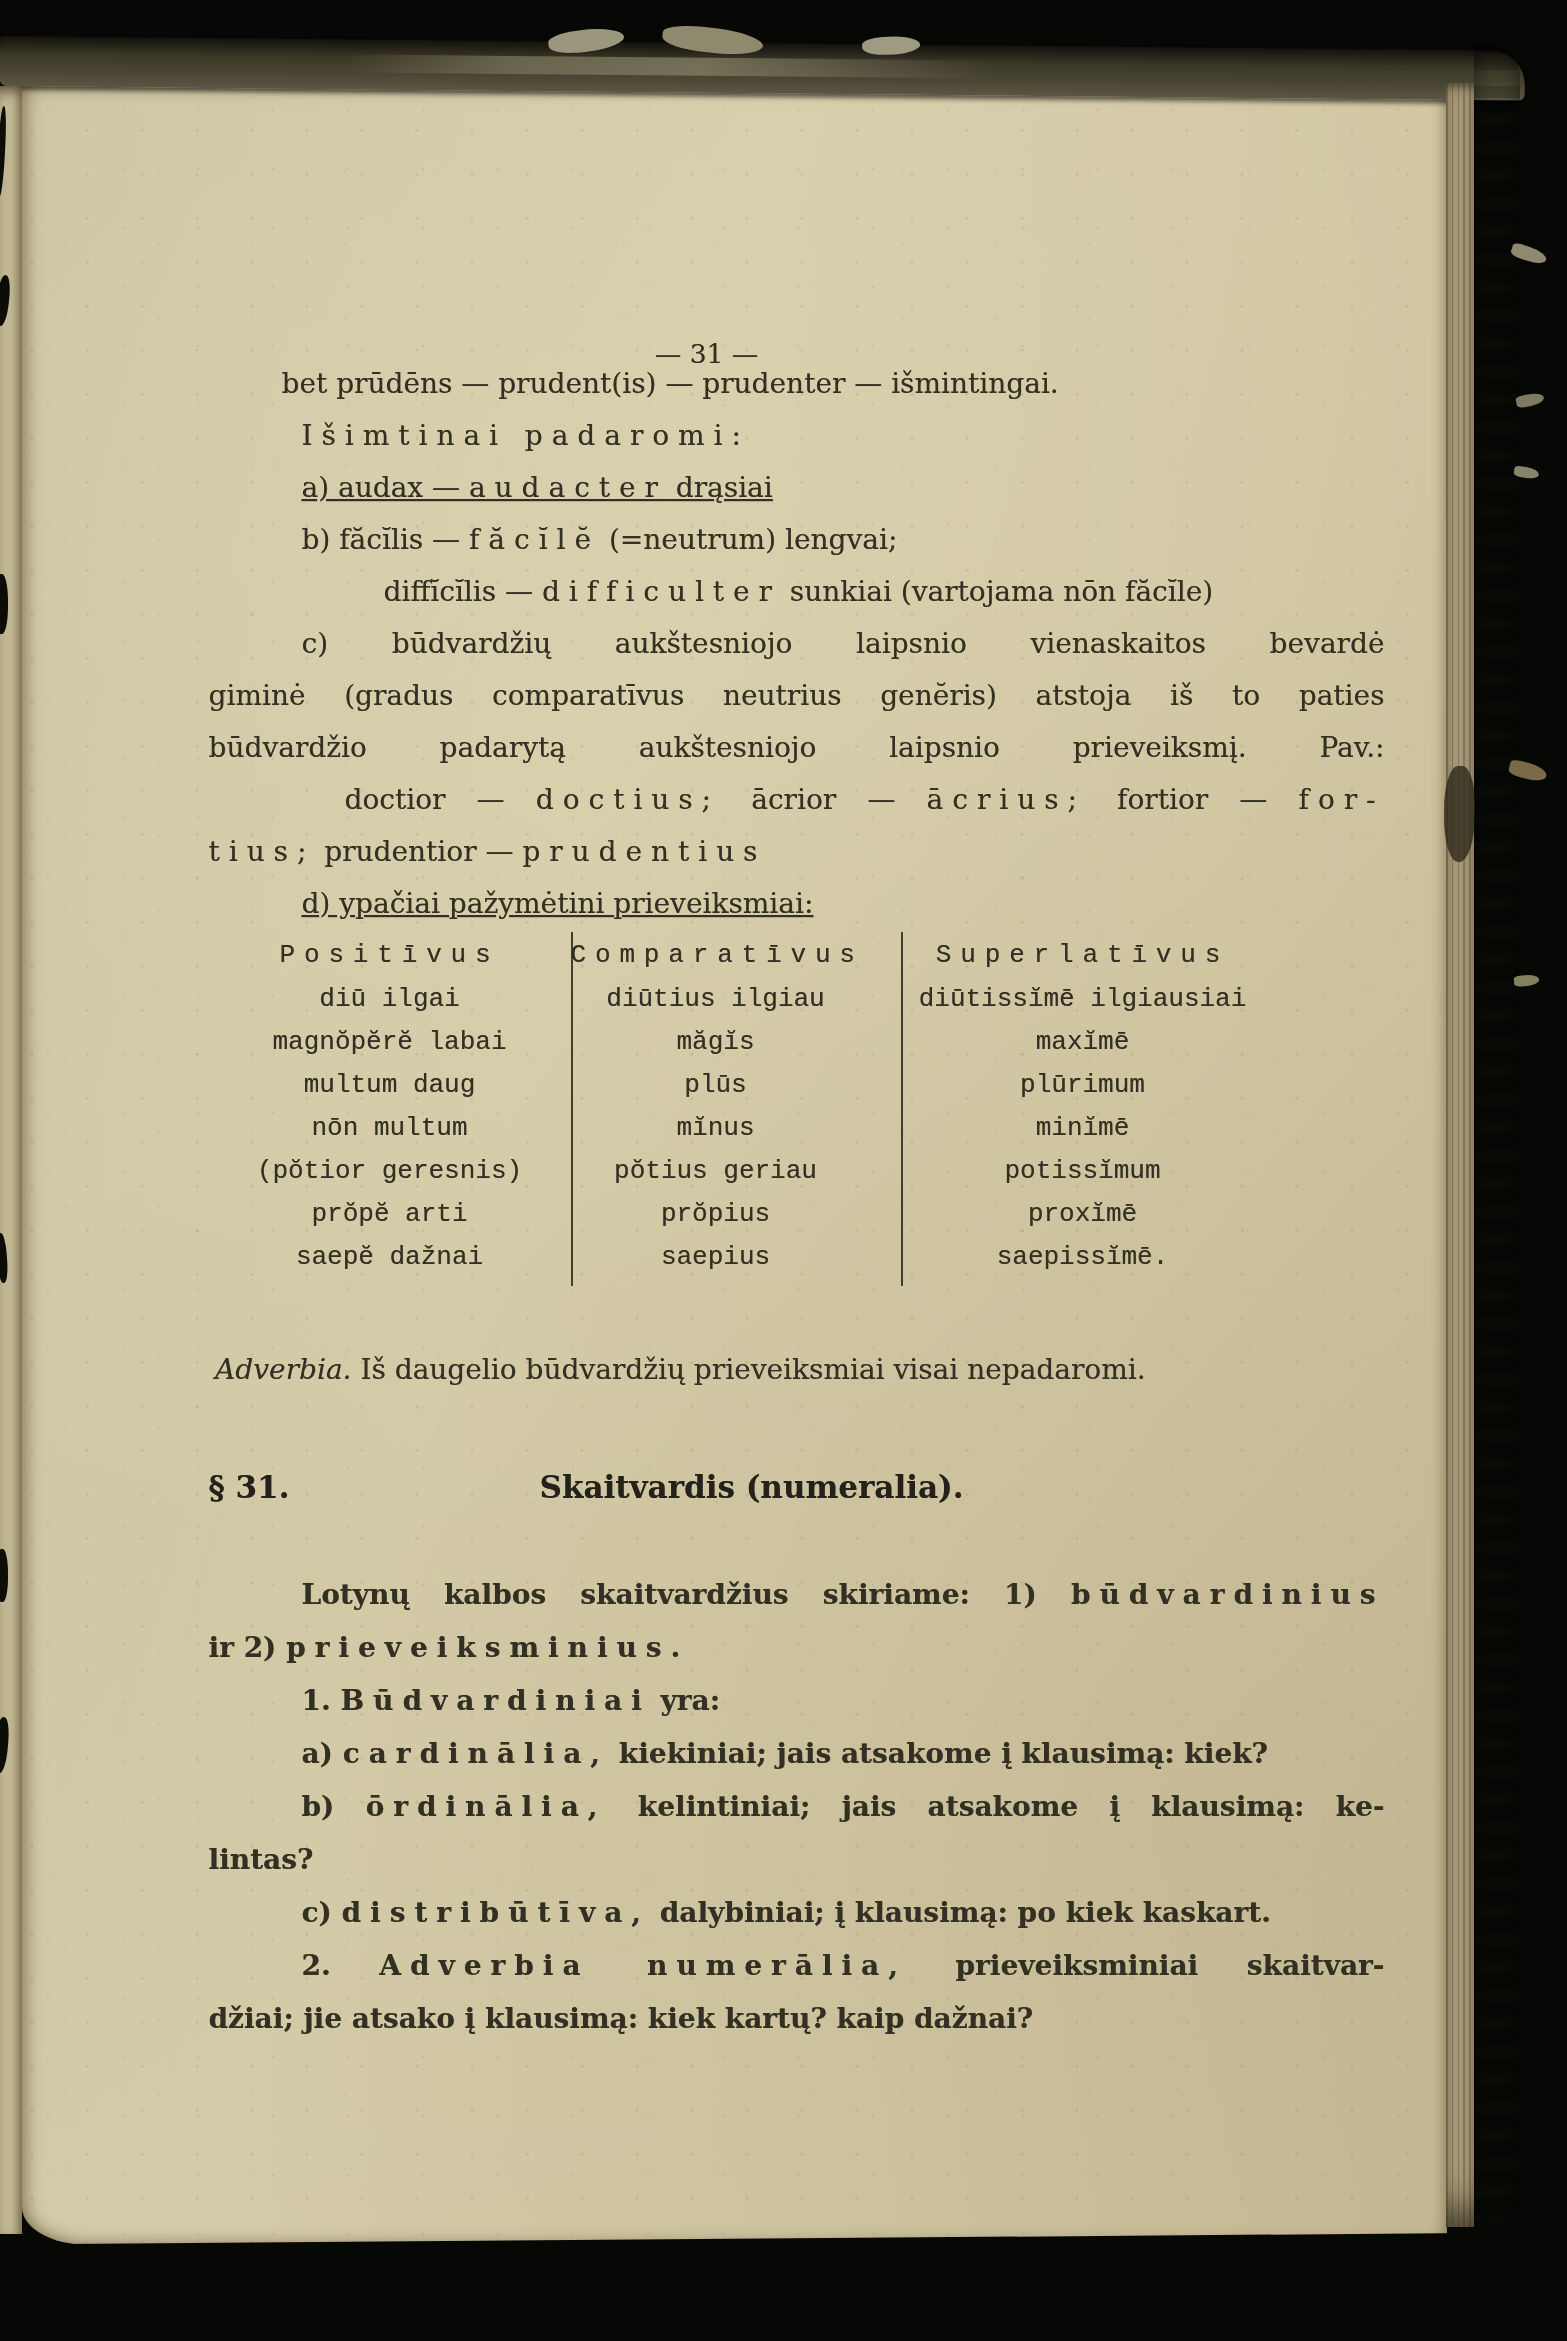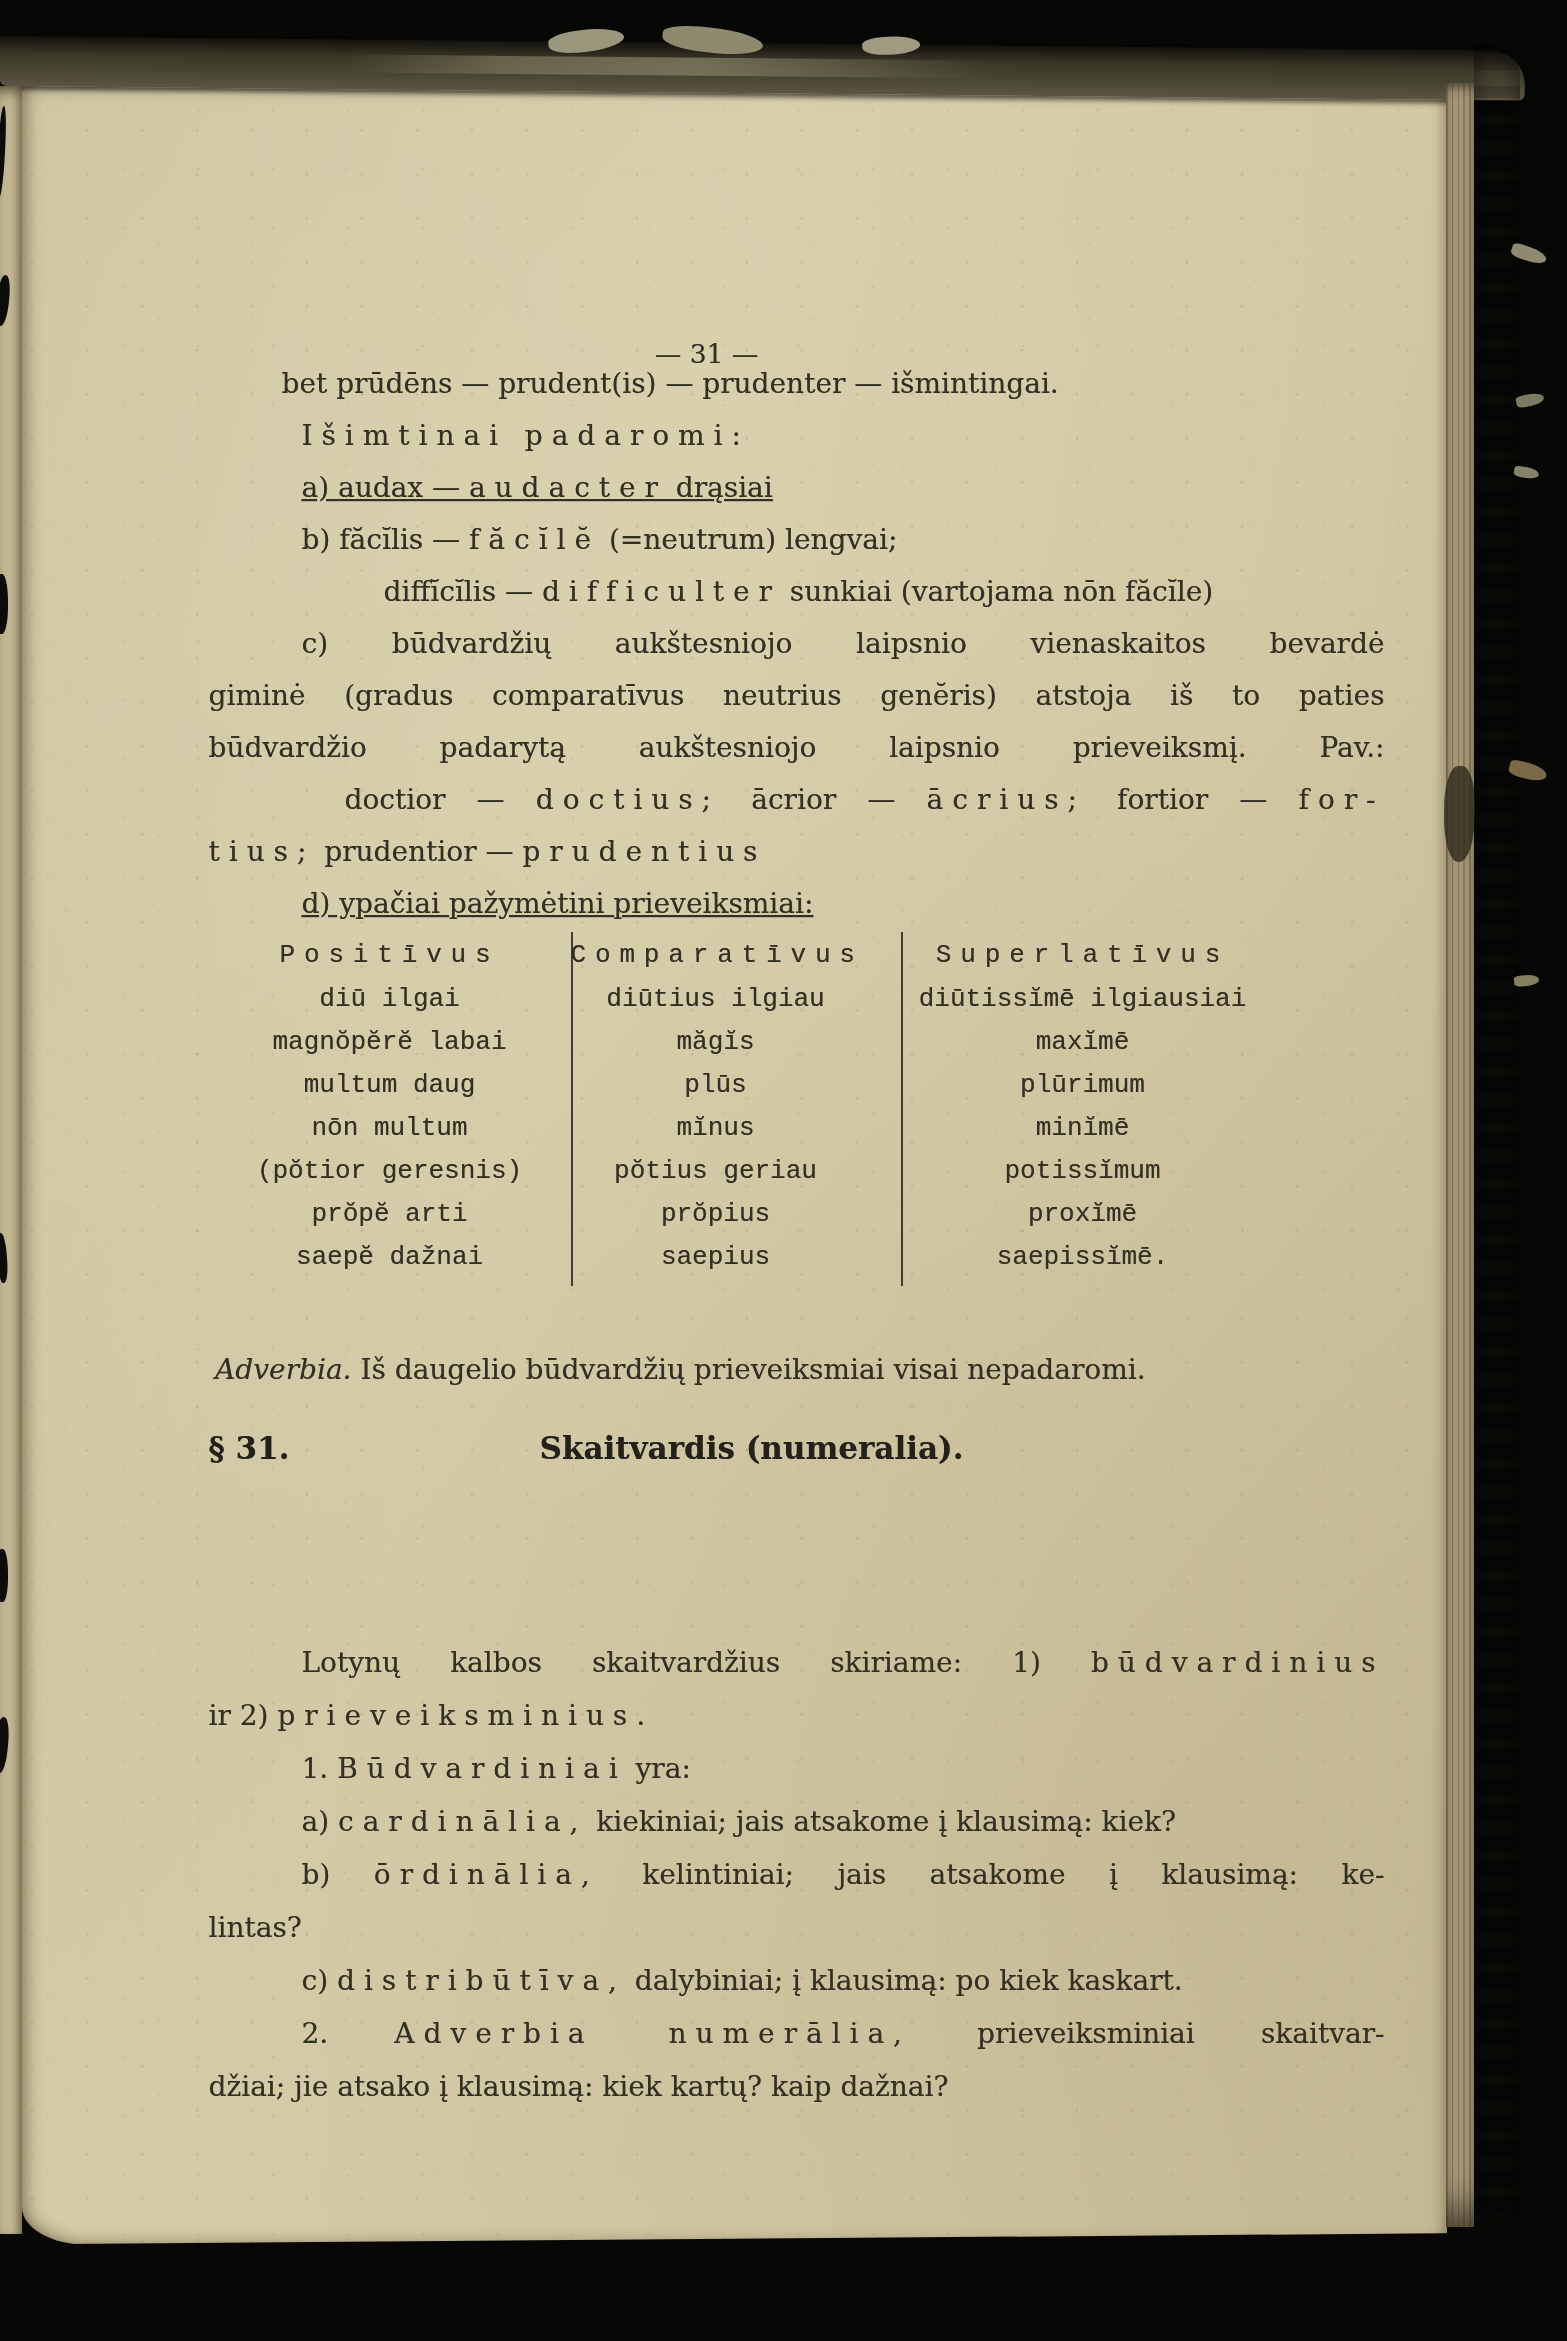--- a/index.html
+++ b/index.html
@@ -108,25 +108,25 @@
   .trow.thead{height:46px;line-height:46px;letter-spacing:.34em;}
   .tcell{text-align:center;overflow:visible;white-space:nowrap;}
   .tcell.c1{width:362px;}
   .tcell.c2{width:331px;padding-right:41px;box-sizing:border-box;}
   .tcell.c3{flex:1;padding-right:121px;box-sizing:border-box;}
   .tdivider{position:absolute;top:774px;width:2.5px;height:354px;background:rgba(40,37,26,.85);}
   .tdivider.d1{left:362px;}
   .tdivider.d2{left:692px;}
   #note-block{position:absolute;top:1185px;width:100%;}
   #note-block .line{height:53px;line-height:53px;padding-left:6.6px;}
-  #heading-block{position:absolute;top:1261px;width:100%;height:58px;line-height:58px;
+  #heading-block{position:absolute;top:1300px;width:100%;height:58px;line-height:58px;
     font-weight:bold;font-size:31px;color:#23211a;}
   .section-number{position:absolute;left:0;top:0;}
   .section-title{display:block;text-align:center;position:relative;left:-45px;}
-  #body-block{position:absolute;top:1478px;width:100%;}
+  #body-block{position:absolute;top:1410px;width:100%;font-weight:bold;}
 </style>
 </head>
 <body>
 
 <div class="page">
   <div class="speckles"></div>
 
   <div class="content">
     <div class="pagenum">
       <div class="line center">— 31 —</div>

